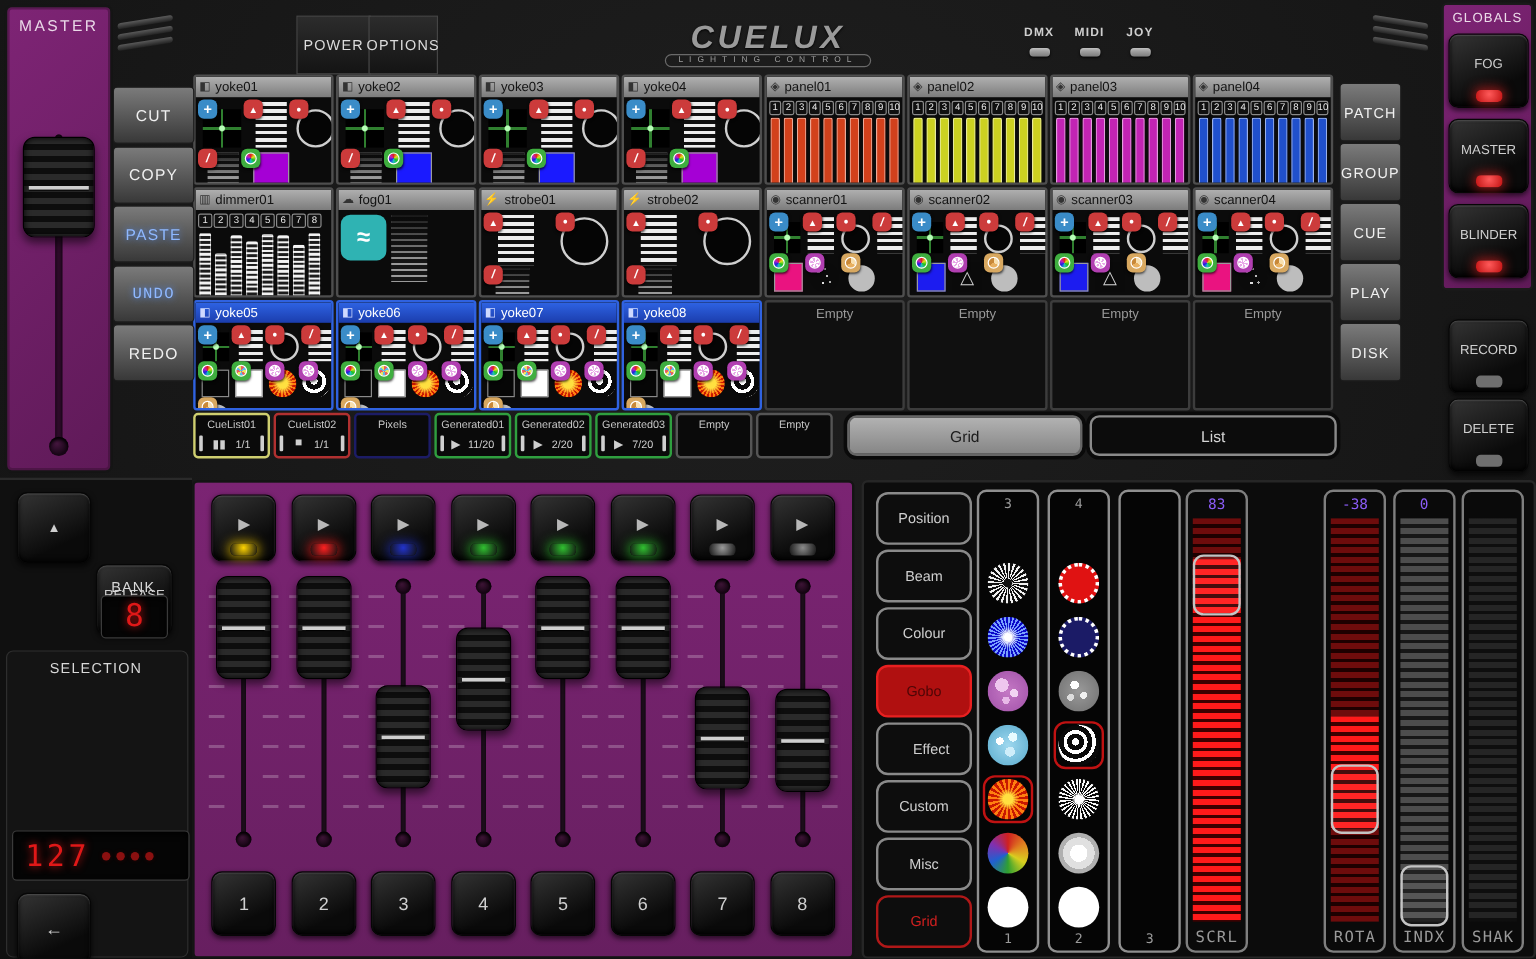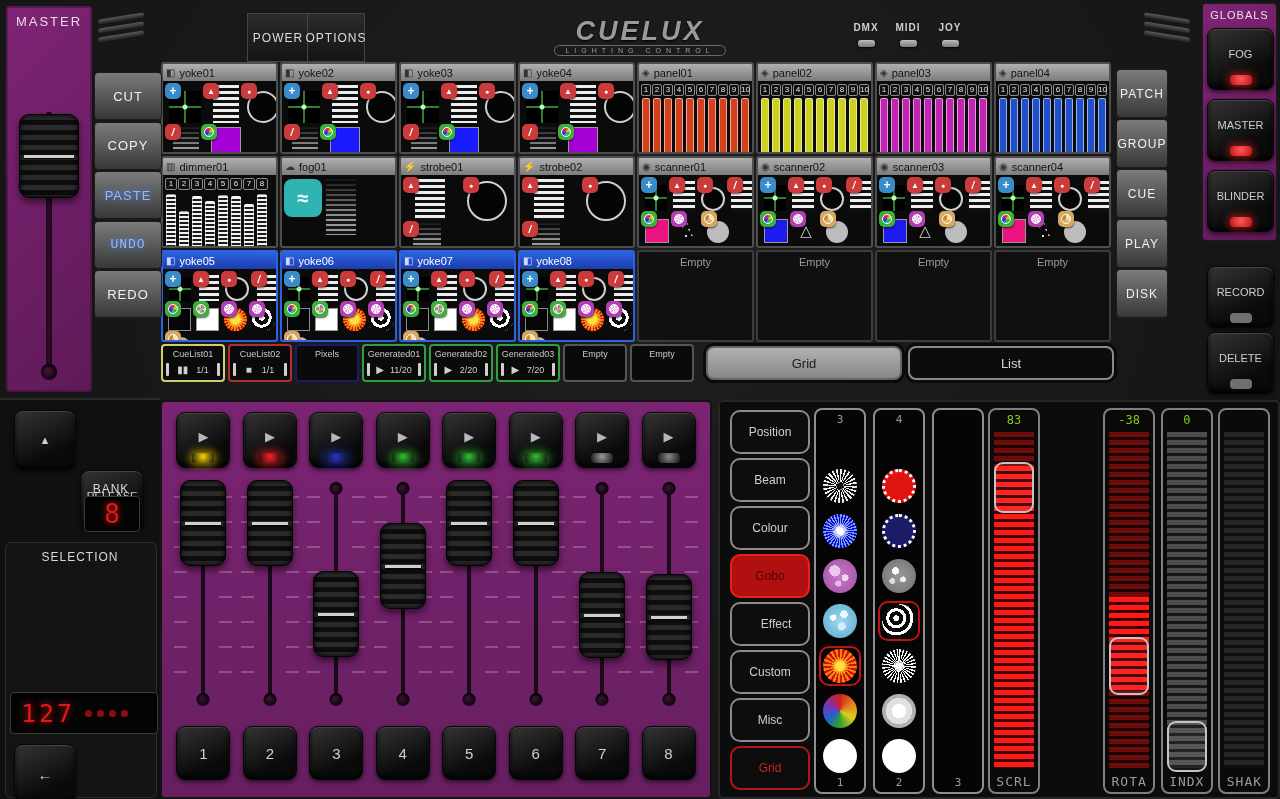--- a/index.html
+++ b/index.html
@@ -135,21 +135,21 @@
   .cat.active{background:#b01010;border-color:#e82020;color:#4d0606;}
   .cat.danger{border-color:#b01818;color:#d02020;}
   .pcol{position:absolute;top:6px;width:52px;height:386px;box-sizing:border-box;background:#050505;border:2px solid #8f8f8f;border-radius:8px;}
   .pcol .toplbl,.pcol .botlbl{position:absolute;width:100%;text-align:center;font-family:"DejaVu Sans Mono",monospace;color:#9a9a9a;font-size:11px;}
   .pcol .toplbl{top:3px;} .pcol .botlbl{bottom:3px;}
   .slots{position:absolute;top:56px;left:0;right:0;display:flex;flex-direction:column;gap:5px;align-items:center;}
   .slot{width:42px;height:40px;box-sizing:border-box;border:2px solid transparent;border-radius:10px;display:flex;align-items:center;justify-content:center;}
   .slot.sel{border-color:#c01212;}
   .slot .gobo{width:34px;height:34px;box-sizing:border-box;}
   .wf{position:absolute;top:6px;width:52px;height:386px;box-sizing:border-box;background:#0a0a0a;border:2px solid #7f7f7f;border-radius:8px;}
-  .wf .val{position:absolute;top:3px;width:100%;text-align:center;font-family:"DejaVu Sans Mono",monospace;font-size:12px;color:#84cc16;}
+  .wf .val{position:absolute;top:3px;width:100%;text-align:center;font-family:"DejaVu Sans Mono",monospace;font-size:12px;color:#8b5cf6;}
   .wf .bars{position:absolute;top:22px;bottom:24px;left:4px;right:4px;}
   .wf .lbl{position:absolute;bottom:3px;width:100%;text-align:center;font-family:"DejaVu Sans Mono",monospace;font-size:13px;color:#9a9a9a;letter-spacing:1px;}
   .zone{position:absolute;left:0;right:0;}
   .z-bright{background:repeating-linear-gradient(180deg,#ff1a1a 0 5px,#3c0000 5px 8px);}
   .z-dark{background:repeating-linear-gradient(180deg,#6e0c0c 0 5px,#1d0000 5px 8px);}
   .z-gray{background:repeating-linear-gradient(180deg,#4d4d4d 0 5px,#171717 5px 8px);}
   .z-darkest{background:repeating-linear-gradient(180deg,#252525 0 5px,#0e0e0e 5px 8px);}
   .wf-handle{position:absolute;left:0px;right:0px;border:2px solid #c4c4c4;border-radius:9px;background:rgba(255,255,255,.05);}
 </style>
 </head>

